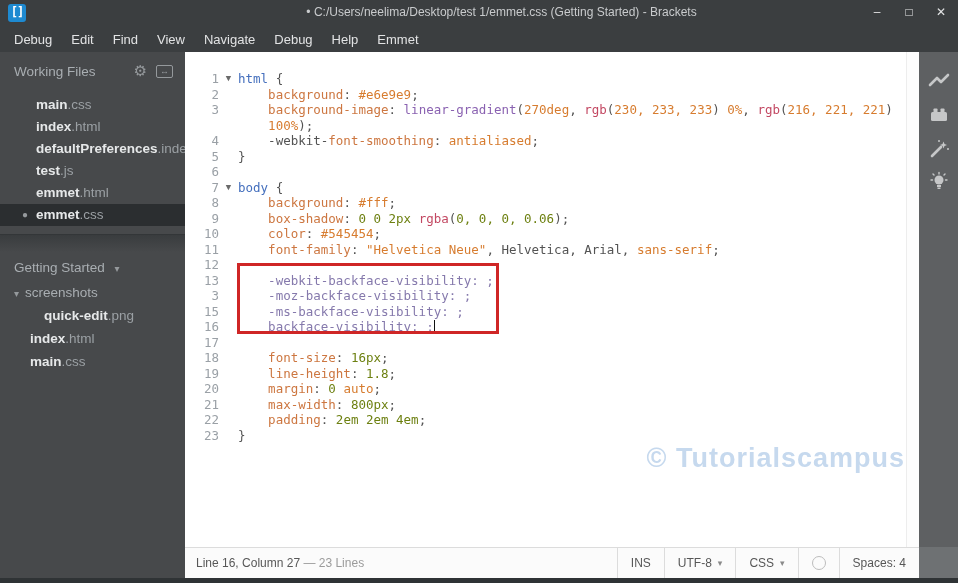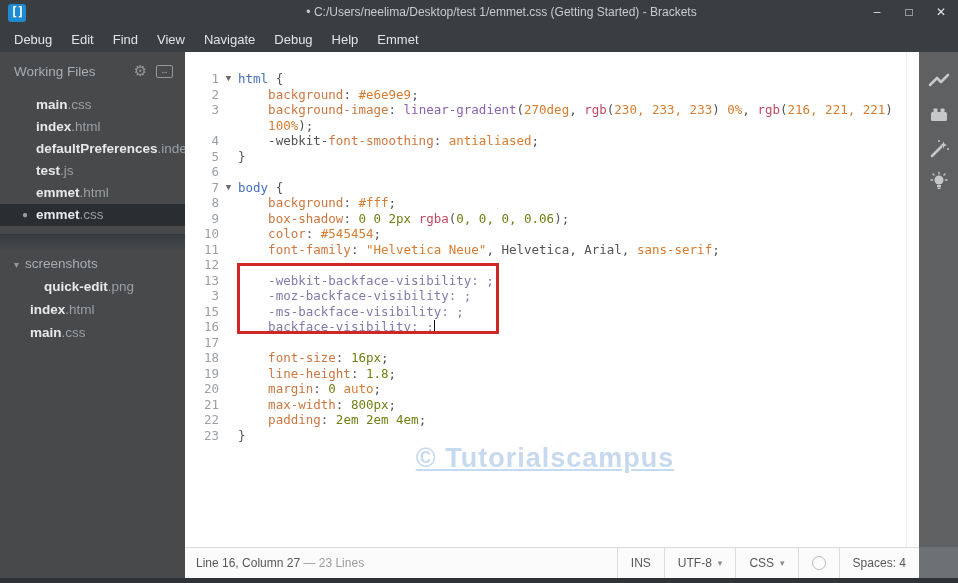--- a/index.html
+++ b/index.html
@@ -55,22 +55,22 @@
   .tk-t  { color:var(--tag); }
   .tk-p  { color:var(--property); }
   .tk-o  { color:var(--valOrange); }
   .tk-n  { color:var(--numOlive);text-align:right; }
   .tk-rg { color:var(--fnRose); }
   .tk-fn { color:var(--fnPurple); }
   .tk-m  { color:var(--metaPurple); }
   .tk-pl { color:var(--plain); }
   .cursor { display:inline-block; width:1.5px; height:13px; background:#111; vertical-align:-2px; }
   .redbox { position:absolute; left:52px; top:211px; width:262px; height:71px; border:3px solid var(--redBox); pointer-events:none; }
-  .watermark { position:absolute; left:0; right:14px; top:391px; text-align:center; color:var(--watermark);
-               font-size:27px; font-weight:bold; letter-spacing:1px;text-decoration:underline; }
+  .watermark { position:absolute; left:0; right:14px; top:391px; text-align:right; color:var(--watermark);
+               font-size:27px; font-weight:bold; letter-spacing:1px; }
 
   
   .statusbar { position:absolute; left:0; right:0; bottom:0; height:31px; background:var(--statusBg);
                border-top:1px solid var(--statusBorder); font-size:12px; color:var(--statusText);
                display:flex; align-items:center; }
   .status-left { padding-left:11px; flex:1; white-space:nowrap; }
   .status-dim { color:var(--statusDim); }
   .status-seg { height:100%; display:flex; align-items:center; padding:0 13px; border-left:1px solid var(--statusBorder); white-space:nowrap; }
   .caret { font-size:9px; color:#8a8a8a; margin-left:6px; }
   .status-circle { width:14px; height:14px; border:1.5px solid #bdbdbd; border-radius:50%; }
@@ -122,20 +122,24 @@
     </div>
     <div class="wf-list" id="wf-list">
         <div class="wf-row"><span class="base">main</span><span class="ext">.css</span></div>
         <div class="wf-row"><span class="base">index</span><span class="ext">.html</span></div>
         <div class="wf-row"><span class="base">defaultPreferences</span><span class="ext">.index</span></div>
         <div class="wf-row"><span class="base">test</span><span class="ext">.js</span></div>
         <div class="wf-row"><span class="base">emmet</span><span class="ext">.html</span></div>
         <div class="wf-row active"><span class="dot">●</span><span class="base">emmet</span><span class="ext">.css</span></div>
       </div>
     <div class="side-divider"></div>
+    <div class="proj-header">
+      <span>Getting Started</span>
+      <span class="tri">▾</span>
+    </div>
     <div id="proj-tree">
         <div class="tree-row" style="padding-left: 14px;"><span class="tri">▾</span><span>screenshots</span></div>
         <div class="tree-row" style="padding-left: 44px;"><span class="base">quick-edit</span><span class="ext">.png</span></div>
         <div class="tree-row" style="padding-left: 30px;"><span class="base">index</span><span class="ext">.html</span></div>
         <div class="tree-row" style="padding-left: 30px;"><span class="base">main</span><span class="ext">.css</span></div>
       </div>
   </div>
 
   <div class="editor">
     <div class="code" id="code">

